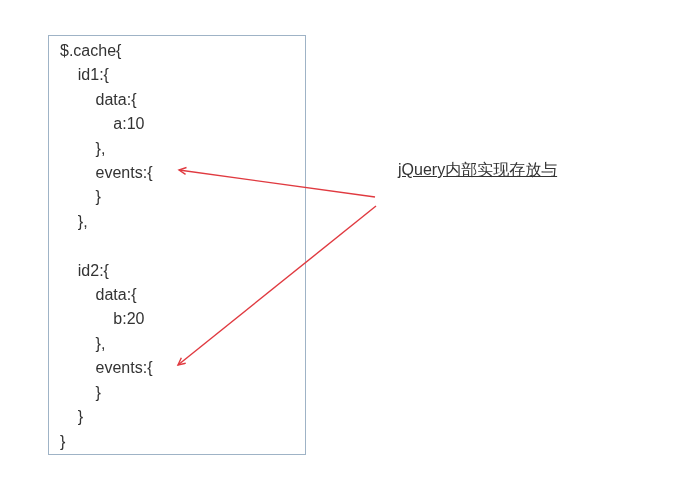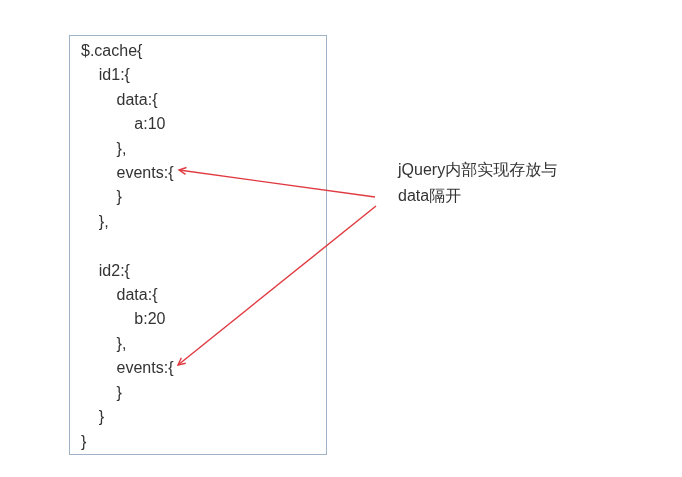--- a/index.html
+++ b/index.html
@@ -9,21 +9,21 @@
   body {
     width: 682px;
     height: 477px;
     position: relative;
     background: #ffffff;
     overflow: hidden;
     font-family: "Liberation Sans", sans-serif;
   }
   .code-box {
     position: absolute;
-    left: 69px;
+    left: 48px;
     top: 35px;
     width: 258px;
     height: 420px;
     border: 1px solid #9fb3c6;
     background: #ffffff;
     box-sizing: border-box;
   }
   .code-text {
     margin: 0;
     padding: 3px 0 0 11px;
@@ -66,23 +66,22 @@
     id2:{
         data:{
             b:20
         },
         events:{
         }
     }
 }</pre>
 </div>
 
-<div class="annotation" style="color: rgb(51, 51, 51);">
+<div class="annotation" style="color: rgb(51, 51, 51); text-decoration: underline;">
   <div>jQuery内部实现存放与</div>
-  <div>data隔开</div>
 </div>
 
 <svg class="arrows-layer" viewBox="0 0 682 477" xmlns="http://www.w3.org/2000/svg">
   <defs>
     <marker id="arrow-head" markerWidth="10" markerHeight="10" refX="7.6" refY="4" orient="auto" markerUnits="userSpaceOnUse">
       <path d="M0.5,0.5 L7.6,4 L0.5,7.5" fill="none" stroke-width="1.4" stroke="#e03a40"></path>
     </marker>
   </defs>
 <line x1="375" y1="197" x2="179" y2="170" stroke="#e03a40" stroke-width="1.4" marker-end="url(#arrow-head)"></line>
     <line x1="376" y1="206" x2="178" y2="365" stroke="#e03a40" stroke-width="1.4" marker-end="url(#arrow-head)"></line>

